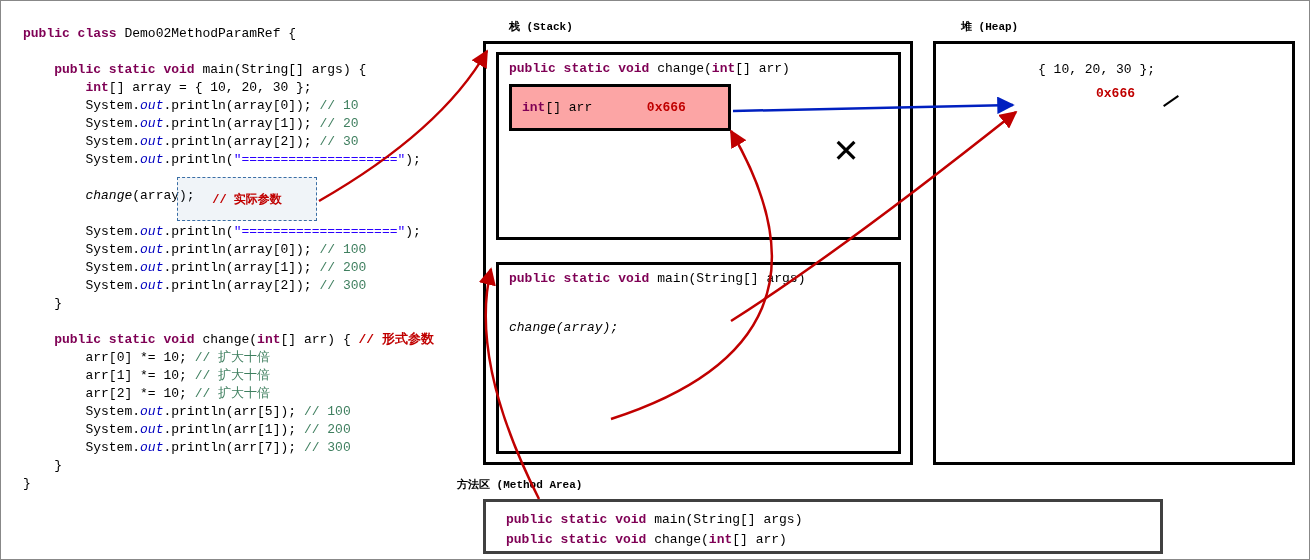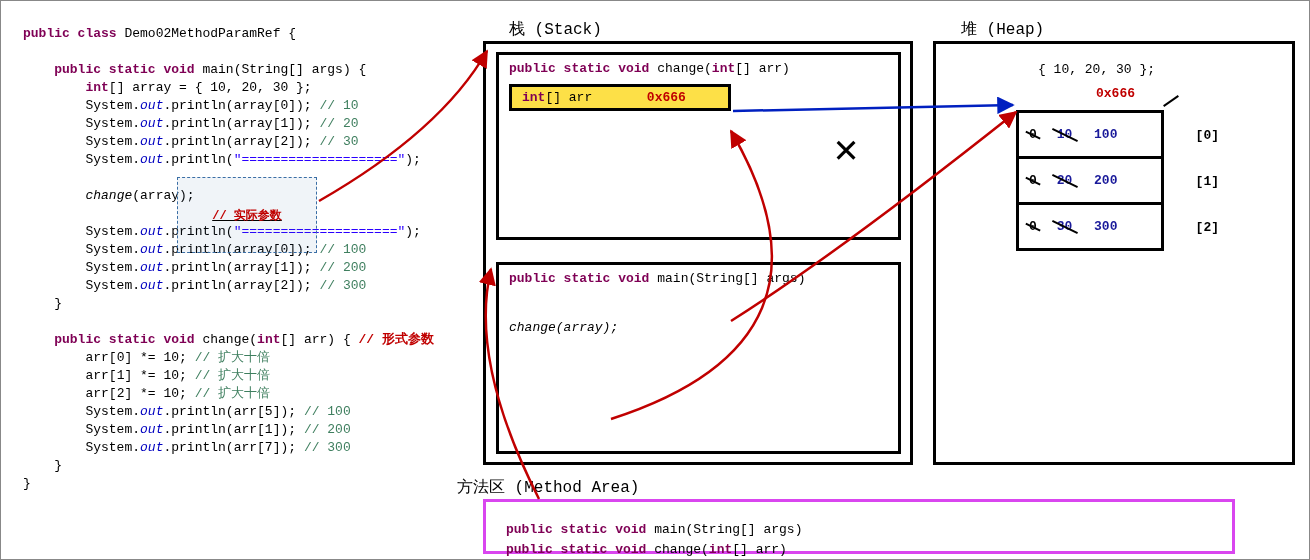--- a/index.html
+++ b/index.html
@@ -26,33 +26,32 @@
     top: 6px;
     width: 470px;
     white-space: pre;
     line-height: 18px;
   }
   .sel-box {
     position: absolute;
     left: 176px;
     top: 176px;
     width: 140px;
-    height: 76px;
+    height: 44px;
     border: 1px dashed #3a6ea5;
     background: rgba(58,110,165,0.08);
     display: flex;
     align-items: center;
     justify-content: center;
     font-size: 12px;
-    text-decoration: underline;
   }
   .stack-label, .heap-label, .ma-label {
     position: absolute;
-    font-weight: normal;
-    font-size: 16px;
+    font-weight: bold;
+    font-size: 11px;
   }
   .stack-box {
     position: absolute;
     left: 482px;
     top: 40px;
     width: 430px;
     height: 424px;
     border: 3px solid #000;
   }
   .stack-frame-change {
@@ -68,24 +67,24 @@
     position: absolute;
     left: 10px;
     top: 218px;
     width: 405px;
     height: 192px;
     border: 3px solid #000;
     padding: 6px 10px;
   }
   .var-box {
     border: 3px solid #000;
-    padding: 3px 10px;
+    padding: 13px 10px;
     width: 222px;
     margin-top: 8px;
-    background: #fde047;
+    background: #fca5a5;
   }
   .addr { color: #c00000; font-weight: bold; }
   .x-mark {
     position: absolute;
     right: 40px;
     top: 70px;
     font-size: 40px;
     font-weight: bold;
   }
   .heap-box {
@@ -162,24 +161,24 @@
     left: 226px;
     top: 56px;
     width: 18px;
     border-top: 2.5px solid #000;
     transform: rotate(-35deg);
   }
   .ma-box {
     position: absolute;
     left: 482px;
     top: 498px;
-    width: 752px;
+    width: 680px;
     height: 55px;
-    border: 3px solid #d946ef;
-    padding: 18px 20px;
+    border: 3px solid #404040;
+    padding: 8px 20px;
     line-height: 20px;
   }
   svg.arrows {
     position: absolute;
     left: 0; top: 0;
     width: 1310px;
     height: 560px;
     pointer-events: none;
   }
 </style>
@@ -232,40 +231,20 @@
     <div><span class="kw">public static void</span> main(String[] args)</div>
     <div style="margin-top:34px;font-style:italic">change(array);</div>
   </div>
 </div>
 
 <div class="heap-label" style="left:960px;top:18px">堆 (Heap)</div>
 <div class="heap-box">
   <div class="heap-init">{ 10, 20, 30 };</div>
   <div class="heap-addr">0x666</div>
   <div class="corner-tick"></div>
-  <div class="heap-array">
-    <div class="heap-cell">
-      <span class="strike0">0</span>
-      <span class="strike">10</span>
-      <span class="new-val">100</span>
-      <span class="idx-label">[0]</span>
-    </div>
-    <div class="heap-cell">
-      <span class="strike0">0</span>
-      <span class="strike">20</span>
-      <span class="new-val">200</span>
-      <span class="idx-label">[1]</span>
-    </div>
-    <div class="heap-cell">
-      <span class="strike0">0</span>
-      <span class="strike">30</span>
-      <span class="new-val">300</span>
-      <span class="idx-label">[2]</span>
-    </div>
-  </div>
 </div>
 
 <div class="ma-label" style="left:456px;top:476px">方法区  (Method Area)</div>
 <div class="ma-box">
   <div><span class="kw">public static void</span> main(String[] args)</div>
   <div><span class="kw">public static void</span> change(<span class="kw">int</span>[] arr)</div>
 </div>
 
 <svg class="arrows">
   <defs>

